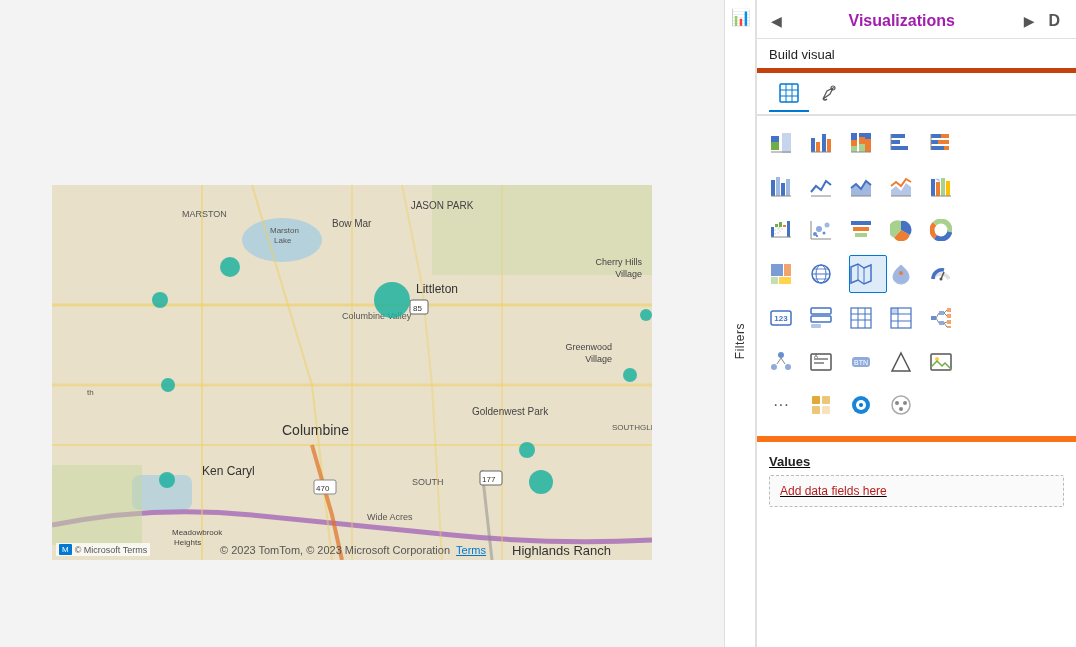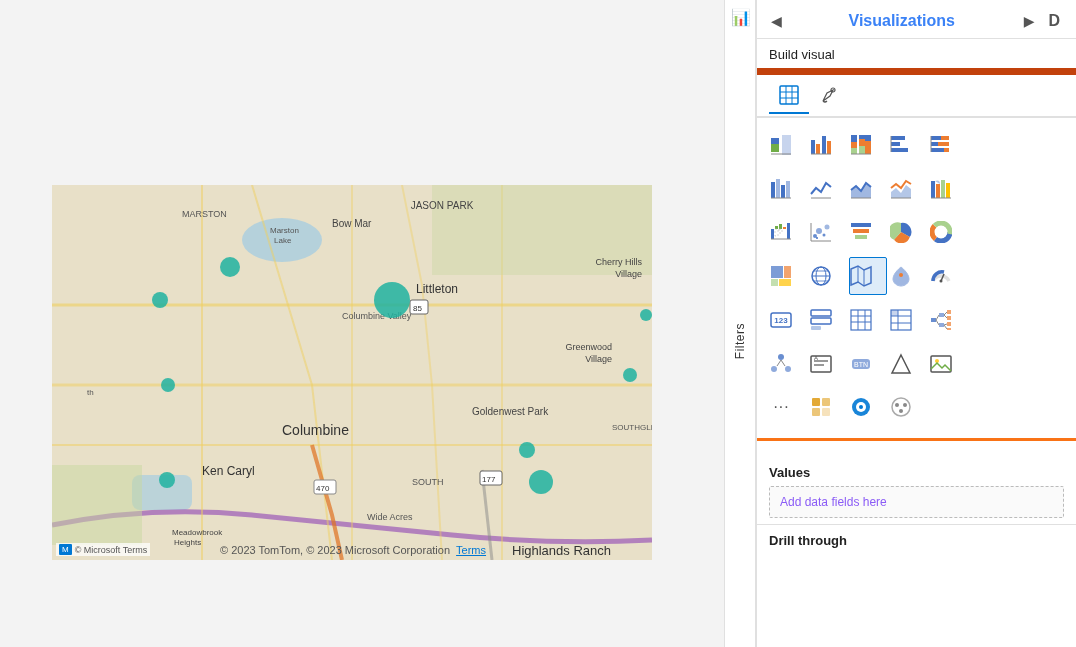--- a/index.html
+++ b/index.html
@@ -37,39 +37,39 @@
       display: flex;
       align-items: center;
       justify-content: space-between;
       padding: 10px 12px 6px 12px;
       border-bottom: 1px solid #e0e0e0;
     }
 
     .panel-title {
       font-size: 16px;
       font-weight: 600;
-      color: #3b82f6;
+      color: #a21caf;
     }
 
     .header-icon-btn {
       background: none;
       border: none;
       cursor: pointer;
       color: #555;
       font-size: 14px;
       padding: 2px 4px;
     }
 
     
     .build-visual-bar {
       display: flex;
       align-items: center;
       gap: 8px;
       padding: 8px 12px 6px 12px;
-      border-bottom: 7px solid #c2410c;
+      border-bottom: 5px solid #c2410c;
     }
 
     .build-visual-label {
       font-size: 13px;
       font-weight: 500;
       color: #222;
     }
 
     
     .visual-type-tabs {
@@ -126,37 +126,38 @@
       border-color: #0078d4;
     }
 
     .icon-btn svg {
       width: 22px;
       height: 22px;
     }
 
     
     .panel-section {
-      padding: 24px 12px 6px 12px;
-      border-top: 3px solid #f97316;
+      padding: 12px 12px 6px 12px;
+      border-top: 6px solid #f97316;
+      text-decoration: underline;
     }
 
     .section-label {
       font-size: 13px;
       font-weight: 600;
       color: #222;
       margin-bottom: 6px;
     }
 
     .add-fields-box {
       border: 1px dashed #bbb;
       border-radius: 2px;
       padding: 8px 10px;
       font-size: 12px;
-      color: #8b5cf6;
+      color: #b91c1c;
       background: #fafafa;
       min-height: 32px;
     }
 
     .drill-through-section {
       padding: 8px 12px 10px 12px;
       border-top: 1px solid #e0e0e0;
     }
   </style>
 </head>
@@ -575,17 +576,14 @@
         </svg>
     </button>
 
   </div>
 
   <div class="panel-section">
     <div class="section-label">Values</div>
     <div class="add-fields-box">Add data fields here</div>
   </div>
 
-  <div class="drill-through-section">
-    <div class="section-label">Drill through</div>
-  </div>
 
 </div>
 
 </body></html>

